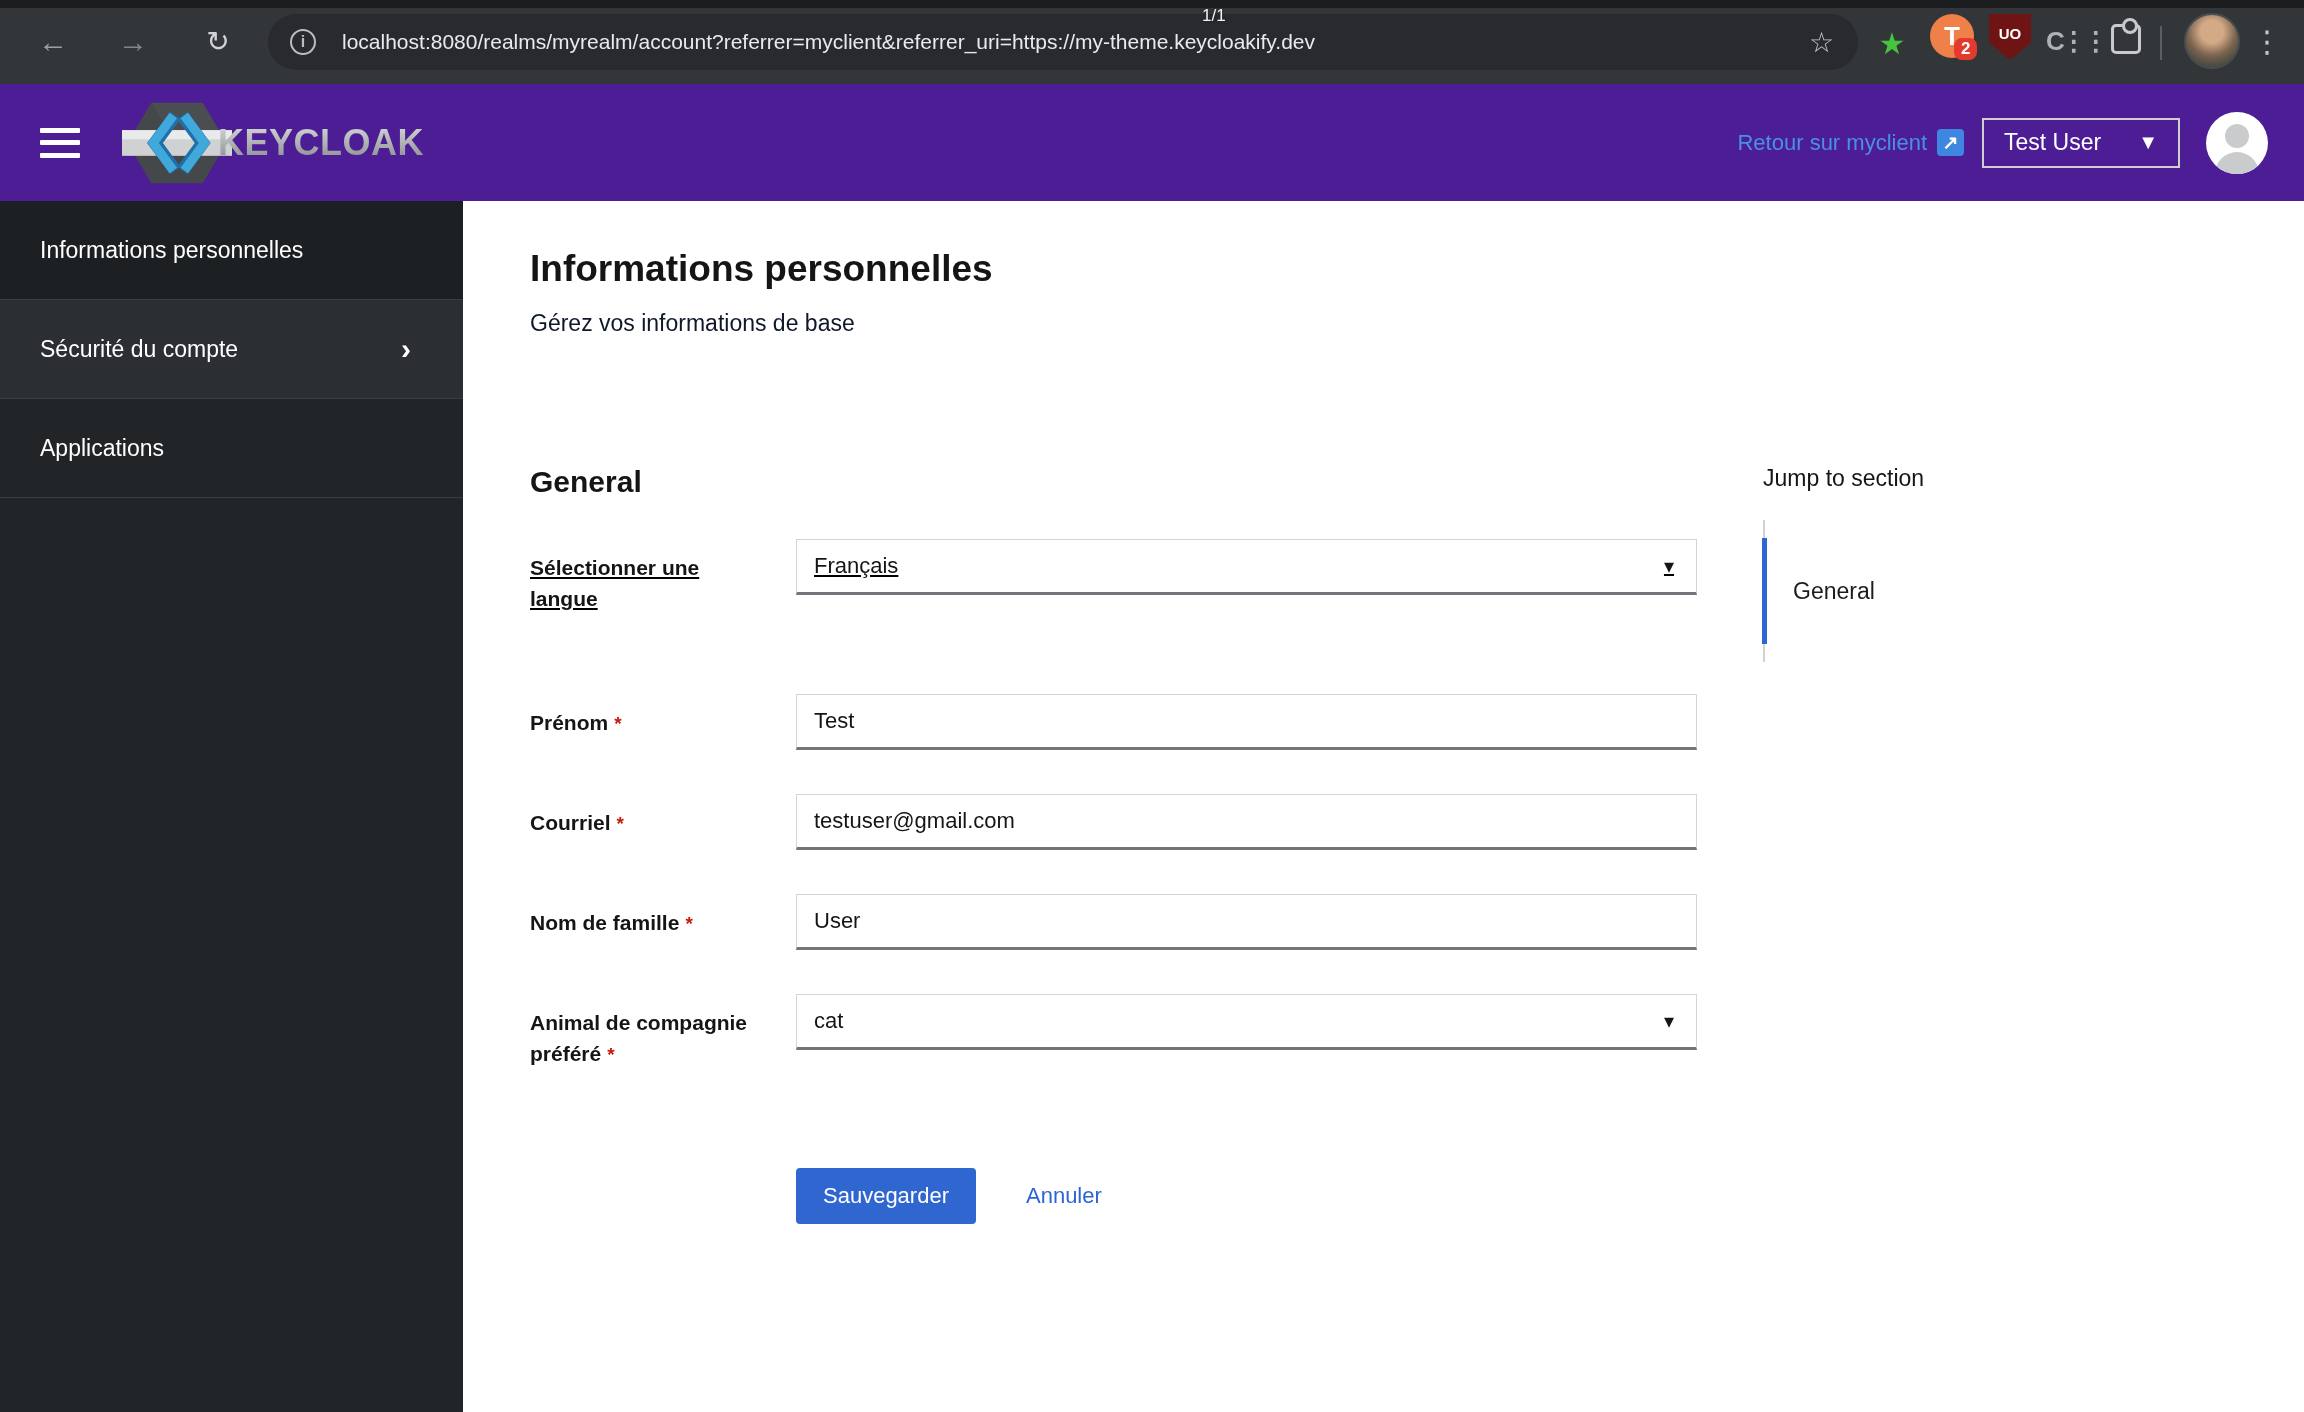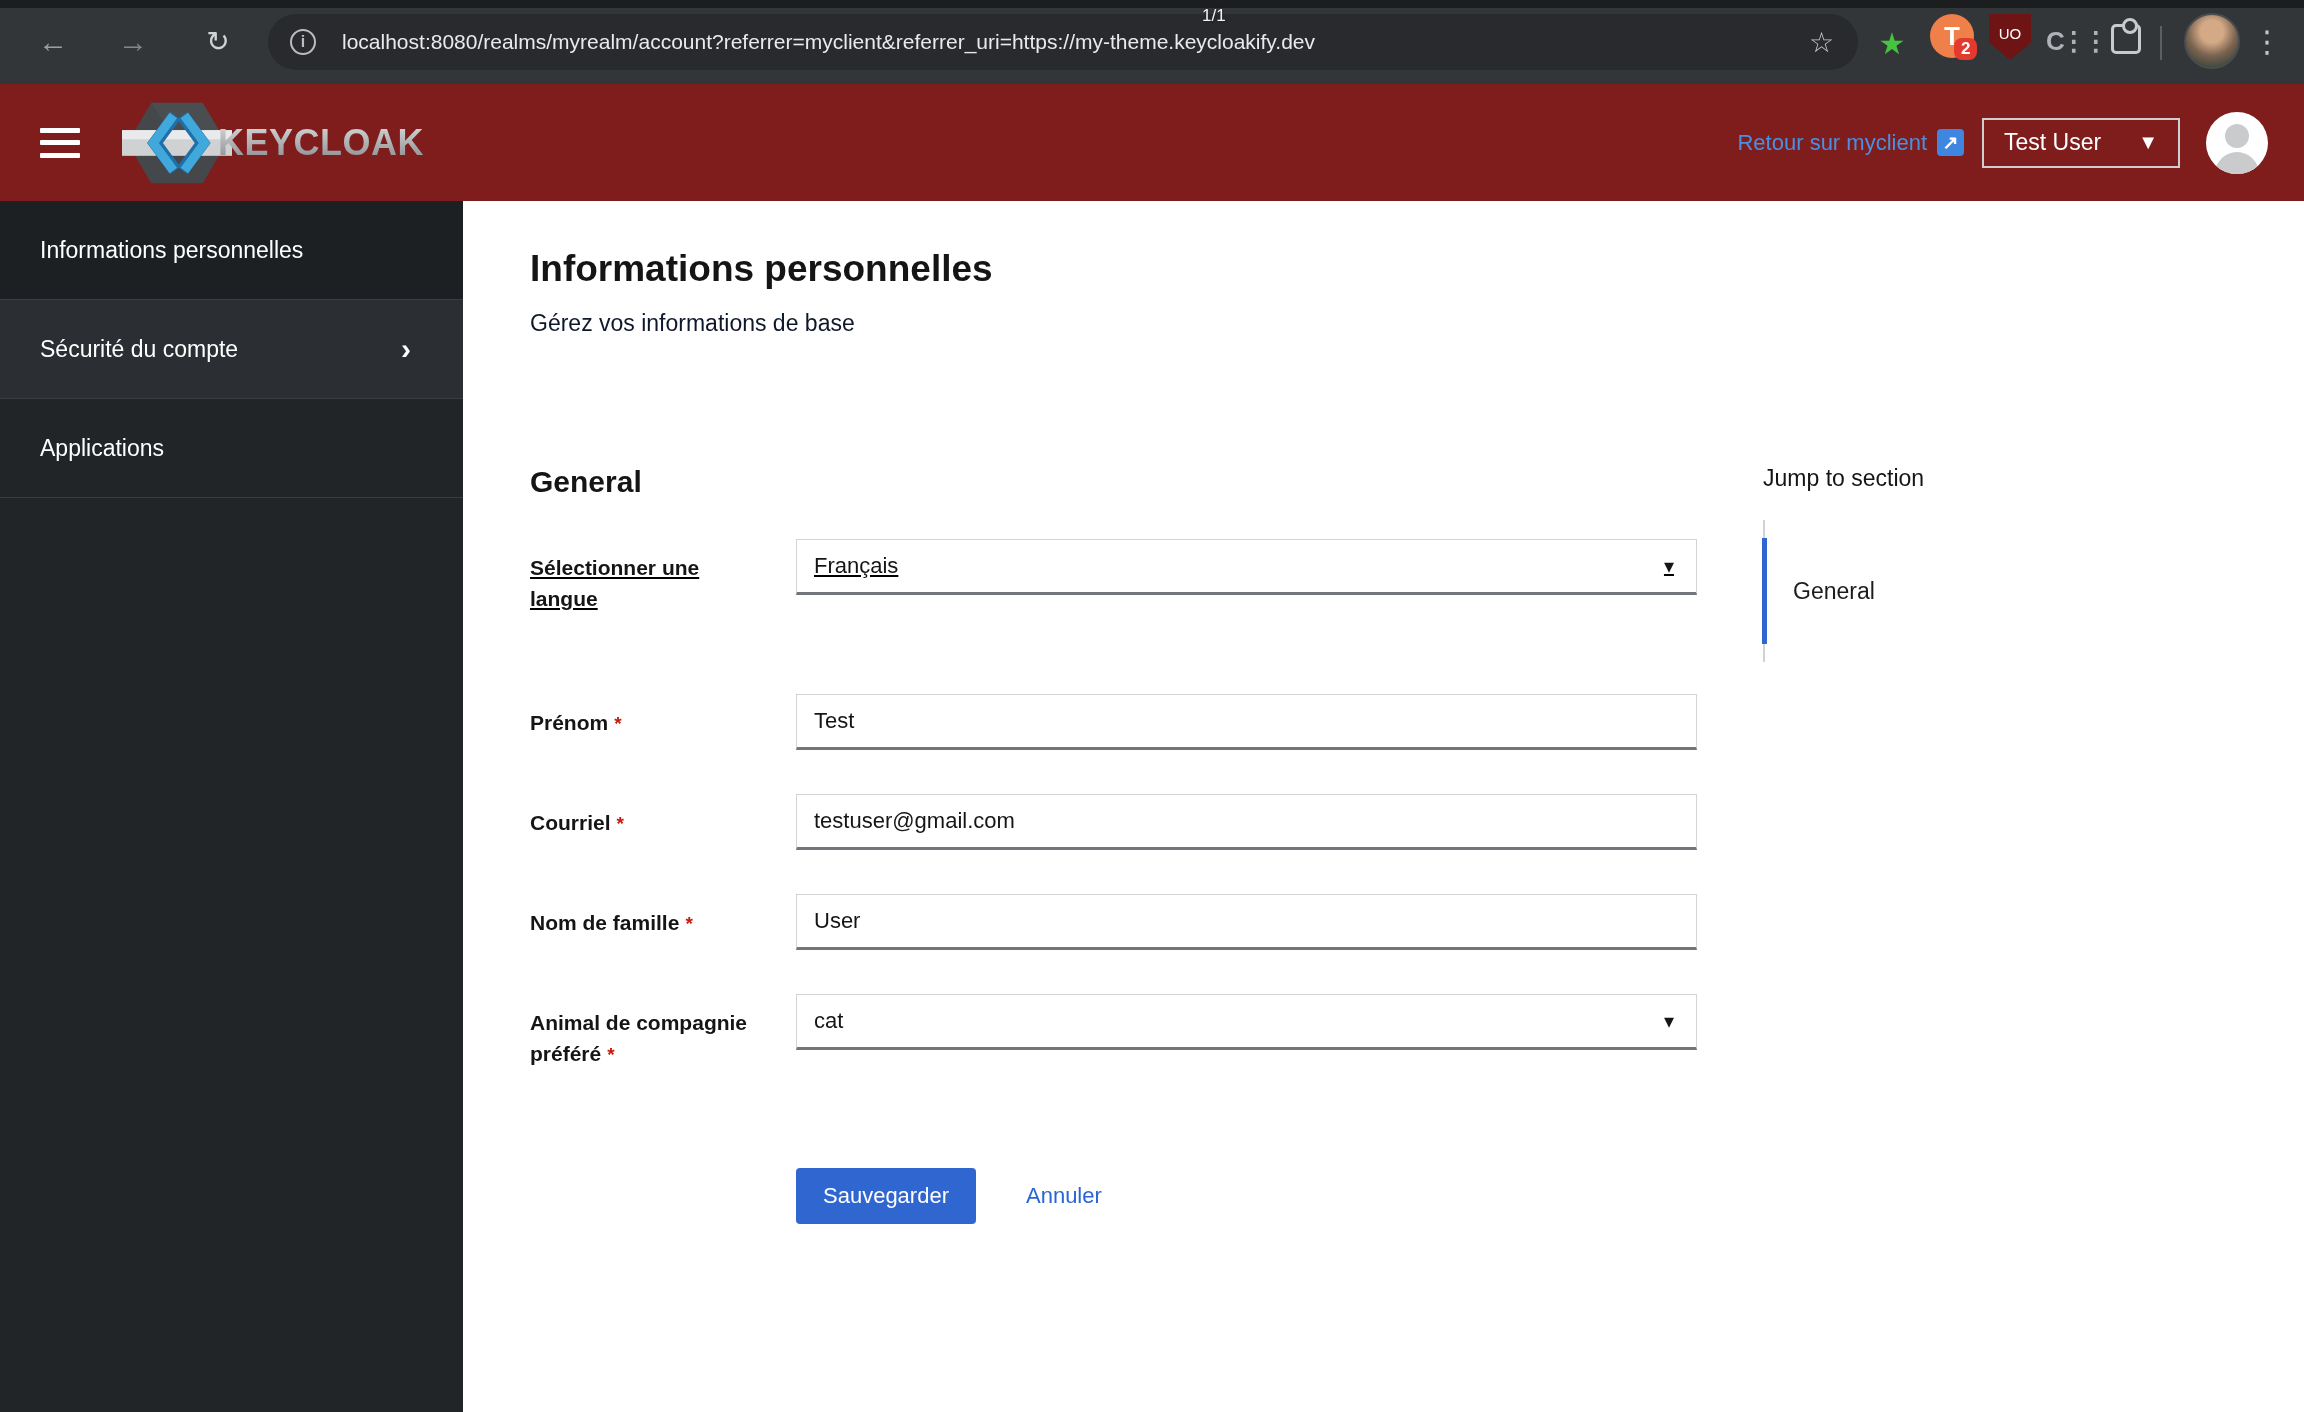--- a/index.html
+++ b/index.html
@@ -17,31 +17,31 @@
   .info-ico { margin-left:22px; width:26px; height:26px; border:2px solid #b9bdc1; border-radius:50%; color:#b9bdc1; font-size:16px; font-weight:bold; text-align:center; line-height:22px; flex:none; }
   .url-text { margin-left:26px; color:#e8eaed; font-size:21px; white-space:nowrap; overflow:hidden; flex:1; }
   .bookmark-star { margin-right:24px; color:#c3c7cb; font-size:28px; flex:none; cursor:pointer; }
   .page-counter { position:absolute; left:1202px; top:6px; color:#f2f3f4; font-size:17px; text-shadow:0 0 3px #202124; }
   .ext { position:absolute; top:26px; width:40px; text-align:center; font-size:26px; cursor:pointer; }
   .ext-star { left:1872px; color:#46c33f; font-size:30px; }
   .ext-t { left:1930px; top:14px; }
   .t-circle { display:inline-block; width:44px; height:44px; border-radius:50%; background:#ef8049; color:#fff; font-size:26px; font-weight:bold; line-height:44px; }
   .t-badge { position:absolute; left:24px; top:24px; background:#e4392f; color:#fff; border-radius:8px; font-size:17px; font-weight:bold; padding:1px 7px; }
   .ext-shield { left:1989px; top:14px; }
-  .shield { display:inline-block; width:42px; height:46px; background:#6e1414; color:#fff; font-size:15px; font-weight:normal; line-height:40px; clip-path:polygon(0 0,100% 0,100% 62%,50% 100%,0 62%); }
+  .shield { display:inline-block; width:42px; height:46px; background:#6e1414; color:#fff; font-size:15px; font-weight:bold; line-height:40px; clip-path:polygon(0 0,100% 0,100% 62%,50% 100%,0 62%); }
   .ext-c { left:2046px; color:#aeb1b5; font-weight:bold; letter-spacing:-4px; }
   .ext-puzzle { left:2106px; top:24px; }
   .puzzle-shape { display:inline-block; width:30px; height:30px; border:3px solid #c8cacd; border-radius:5px; position:relative; }
   .puzzle-shape::before { content:""; position:absolute; top:-9px; left:8px; width:10px; height:10px; border:3px solid #c8cacd; border-radius:50%; background:#333639; }
   .chrome-sep { position:absolute; left:2160px; top:26px; width:2px; height:34px; background:#5c5f62; }
   .chrome-avatar { position:absolute; left:2184px; top:13px; width:56px; height:56px; border-radius:50%; background:radial-gradient(circle at 50% 32%, #d4a986 26%, #7a6350 55%, #454b3e 80%, #2e3330 100%); border:2px solid #4a4d50; cursor:pointer; }
   .kebab { position:absolute; left:2252px; top:20px; color:#c3c7cb; font-size:30px; line-height:44px; cursor:pointer; }
 
   
-  .masthead { position:relative; width:2304px; height:117px; background:#7f1d1d; display:flex; align-items:center; padding:0 36px 0 40px; }
+  .masthead { position:relative; width:2304px; height:117px; background:#4c1d95; display:flex; align-items:center; padding:0 36px 0 40px; }
   .hamburger { width:40px; height:30px; display:flex; flex-direction:column; justify-content:space-between; cursor:pointer; flex:none; }
   .hamburger span { display:block; height:5px; background:#fff; border-radius:1px; }
   .brand { display:flex; align-items:center; margin-left:42px; flex:none; }
   .brand svg { display:block; }
   .brand-text { font-size:36px; font-weight:bold; letter-spacing:0.5px; margin-left:-14px; background:linear-gradient(#d9dbdc,#85888b); -webkit-background-clip:text; background-clip:text; color:transparent; }
   .mast-spacer { flex:1; }
   .referrer-link { color:#4a90e2; font-size:22px; cursor:pointer; display:flex; align-items:center; gap:10px; flex:none; }
   .extlink-ico { width:27px; height:27px; background:#3f86e0; border-radius:4px; color:#fff; font-size:19px; font-weight:bold; text-align:center; line-height:27px; }
   .user-dropdown { margin-left:18px; border:2px solid #cfcfcf; height:50px; min-width:198px; display:flex; align-items:center; padding:0 20px; color:#fff; font-size:23px; cursor:pointer; flex:none; justify-content:space-between; gap:30px; }
   .user-caret { font-size:20px; color:#fff; }

